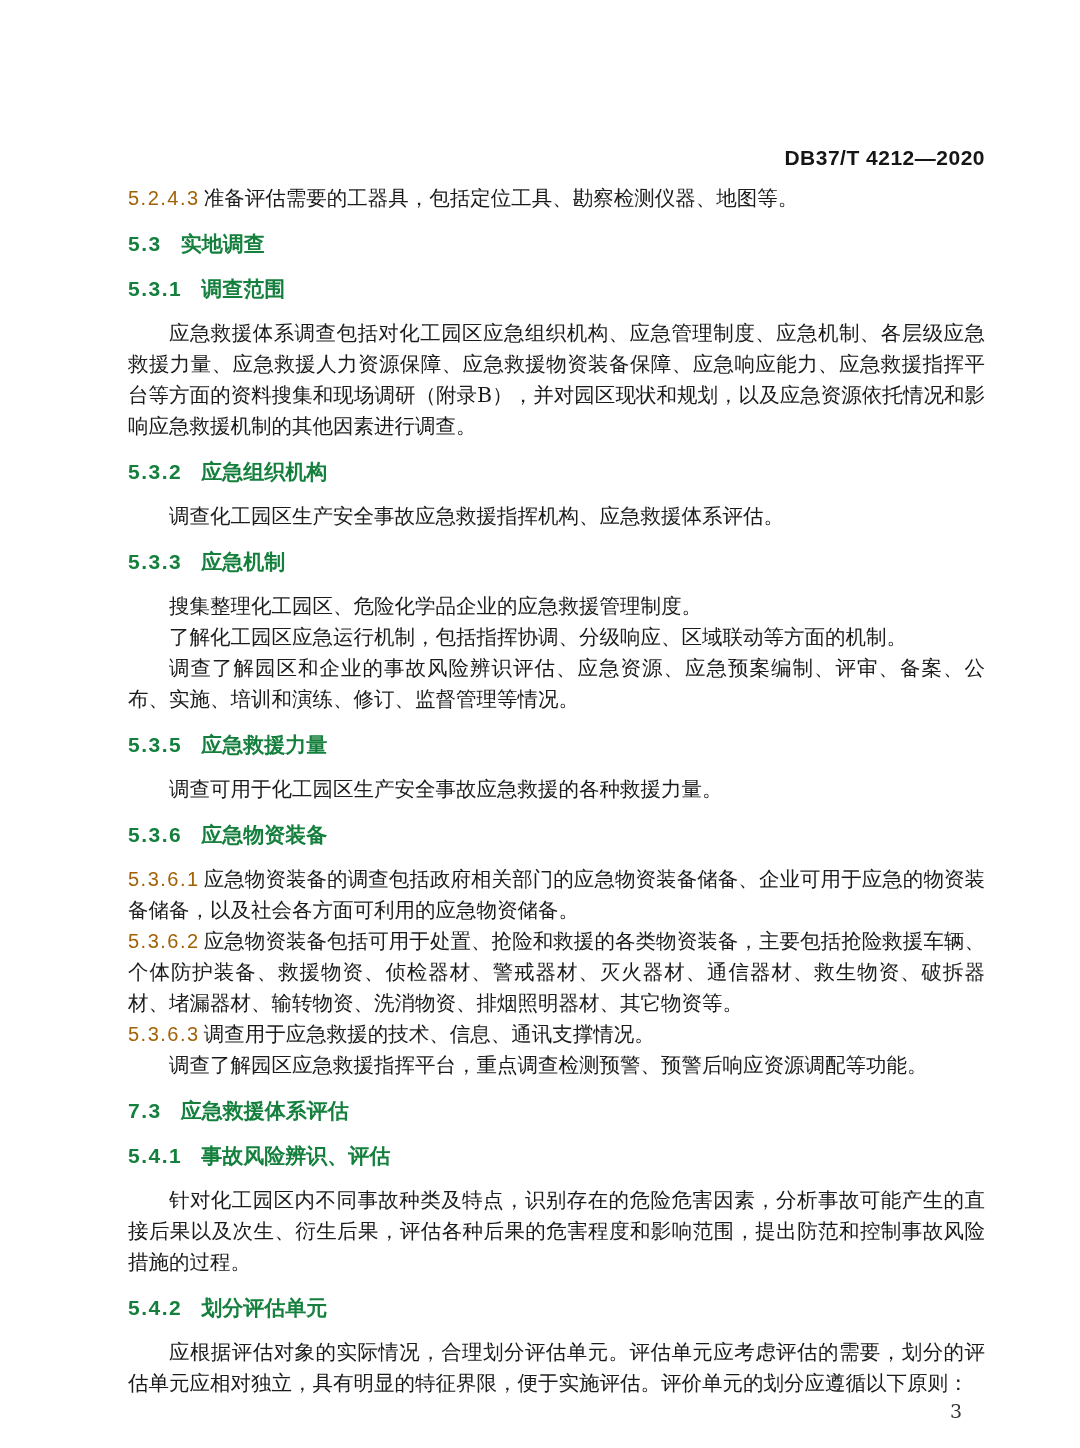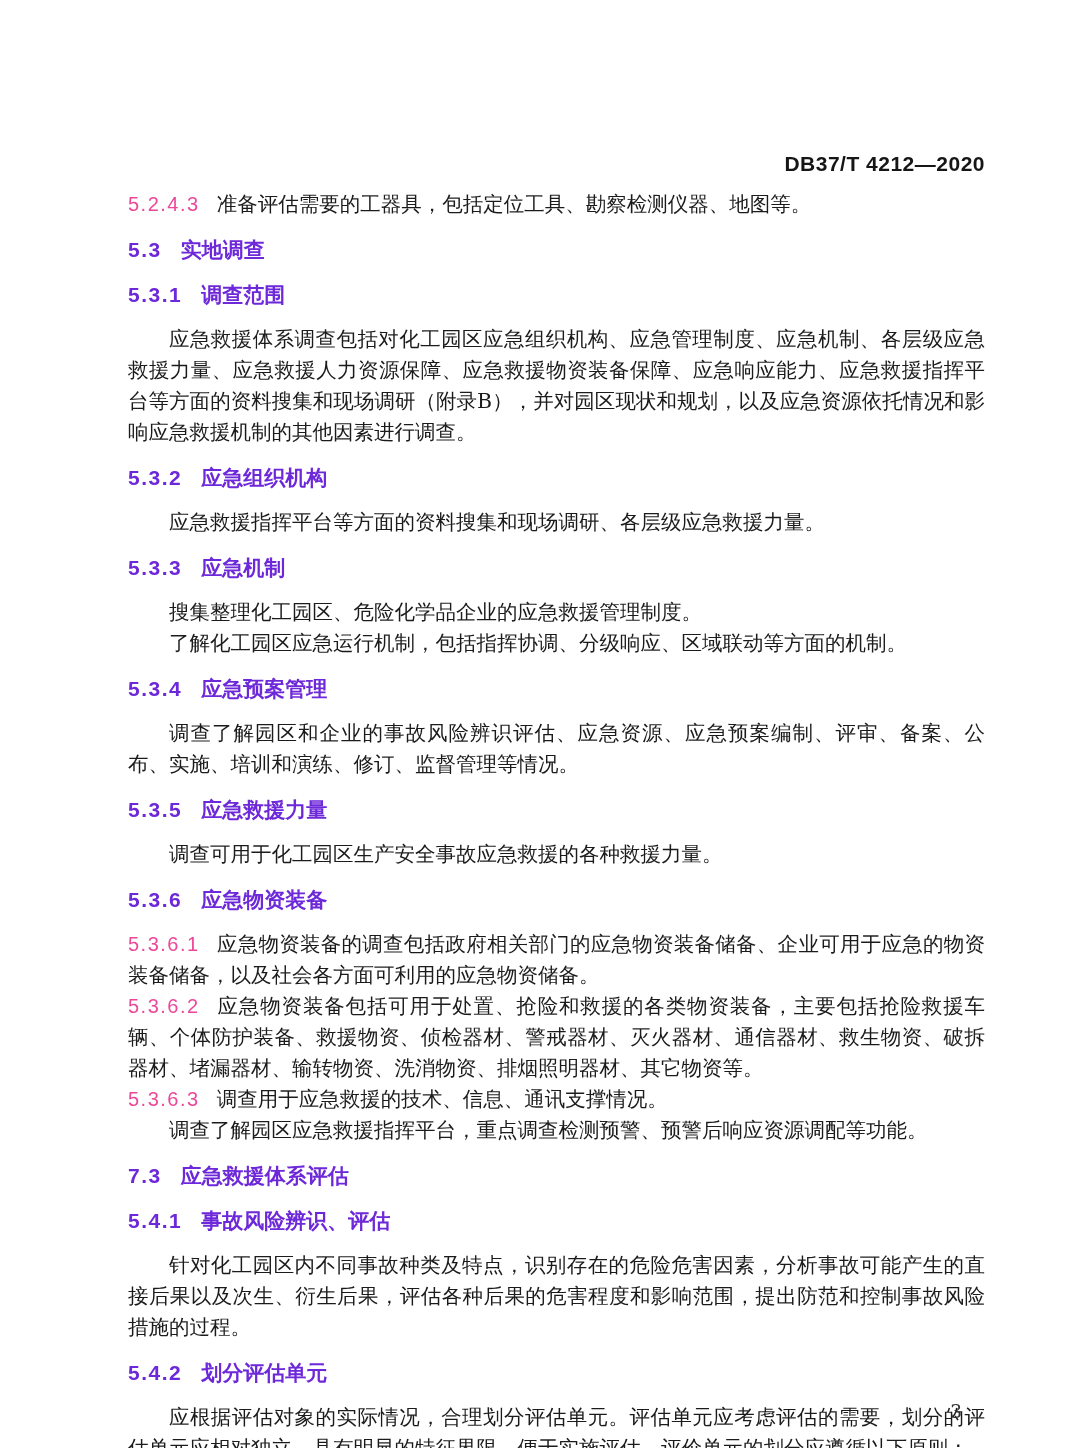--- a/index.html
+++ b/index.html
@@ -6,21 +6,21 @@
   body {
     width:1080px; height:1448px;
     background:#ffffff;
     position:relative;
     font-family:"DejaVu Serif", serif;
     color:#1b1b1b;
     overflow:hidden;
   }
   .page {
     position:absolute; inset:0;
-    padding:14px 95px 0 128px;
+    padding:8px 95px 0 128px;
     box-sizing:border-box;
   }
   .doc-header {
     margin-top:138px;
     text-align:right;
     font-family:"Liberation Sans", sans-serif;
     font-weight:600;
     font-size:21px;
     letter-spacing:0.5px;
     color:#161616;
@@ -31,30 +31,30 @@
     line-height:31px;
     text-align:justify;
     color:#1b1b1b;
     margin:0;
   }
   .para { text-indent:2em; }
   .clause .num {
     font-family:"Liberation Sans", sans-serif;
     font-size:20px;
     letter-spacing:1.5px;
-    margin-right:17px;
-    color:#ec4899;
+    margin-right:4px;
+    color:#a16207;
   }
   .heading {
     font-family:"Liberation Sans", sans-serif;
     font-weight:bold;
     font-size:21px;
     line-height:31px;
     margin:14px 0;
-    color:#6d28d9;
+    color:#15803d;
   }
   .heading .num { letter-spacing:1.5px; margin-right:19px; }
   .page-number {
     position:absolute;
     right:118px; bottom:26px;
     font-size:19px;
     color:#333;
     font-family:"DejaVu Serif", serif;
   }
 </style>
@@ -70,28 +70,27 @@
     <div class="clause"><span class="num">5.2.4.3</span><span>准备评估需要的工器具，包括定位工具、勘察检测仪器、地图等。</span></div>
 
     <div class="heading"><span class="num">5.3</span><span>实地调查</span></div>
 
     <div class="heading"><span class="num">5.3.1</span><span>调查范围</span></div>
 
     <p class="para">应急救援体系调查包括对化工园区应急组织机构、应急管理制度、应急机制、各层级应急救援力量、应急救援人力资源保障、应急救援物资装备保障、应急响应能力、应急救援指挥平台等方面的资料搜集和现场调研（附录B），并对园区现状和规划，以及应急资源依托情况和影响应急救援机制的其他因素进行调查。</p>
 
     <div class="heading"><span class="num">5.3.2</span><span>应急组织机构</span></div>
 
-    <p class="para">应急救援指挥平台等方面的资料搜集和现场调研、各层级应急救援力量。</p>
+    <p class="para">调查化工园区生产安全事故应急救援指挥机构、应急救援体系评估。</p>
 
     <div class="heading"><span class="num">5.3.3</span><span>应急机制</span></div>
 
     <p class="para">搜集整理化工园区、危险化学品企业的应急救援管理制度。</p>
     <p class="para">了解化工园区应急运行机制，包括指挥协调、分级响应、区域联动等方面的机制。</p>
 
-    <div class="heading"><span class="num">5.3.4</span><span>应急预案管理</span></div>
 
     <p class="para">调查了解园区和企业的事故风险辨识评估、应急资源、应急预案编制、评审、备案、公布、实施、培训和演练、修订、监督管理等情况。</p>
 
     <div class="heading"><span class="num">5.3.5</span><span>应急救援力量</span></div>
 
     <p class="para">调查可用于化工园区生产安全事故应急救援的各种救援力量。</p>
 
     <div class="heading"><span class="num">5.3.6</span><span>应急物资装备</span></div>
 
     <div class="clause"><span class="num">5.3.6.1</span><span>应急物资装备的调查包括政府相关部门的应急物资装备储备、企业可用于应急的物资装备储备，以及社会各方面可利用的应急物资储备。</span></div>

